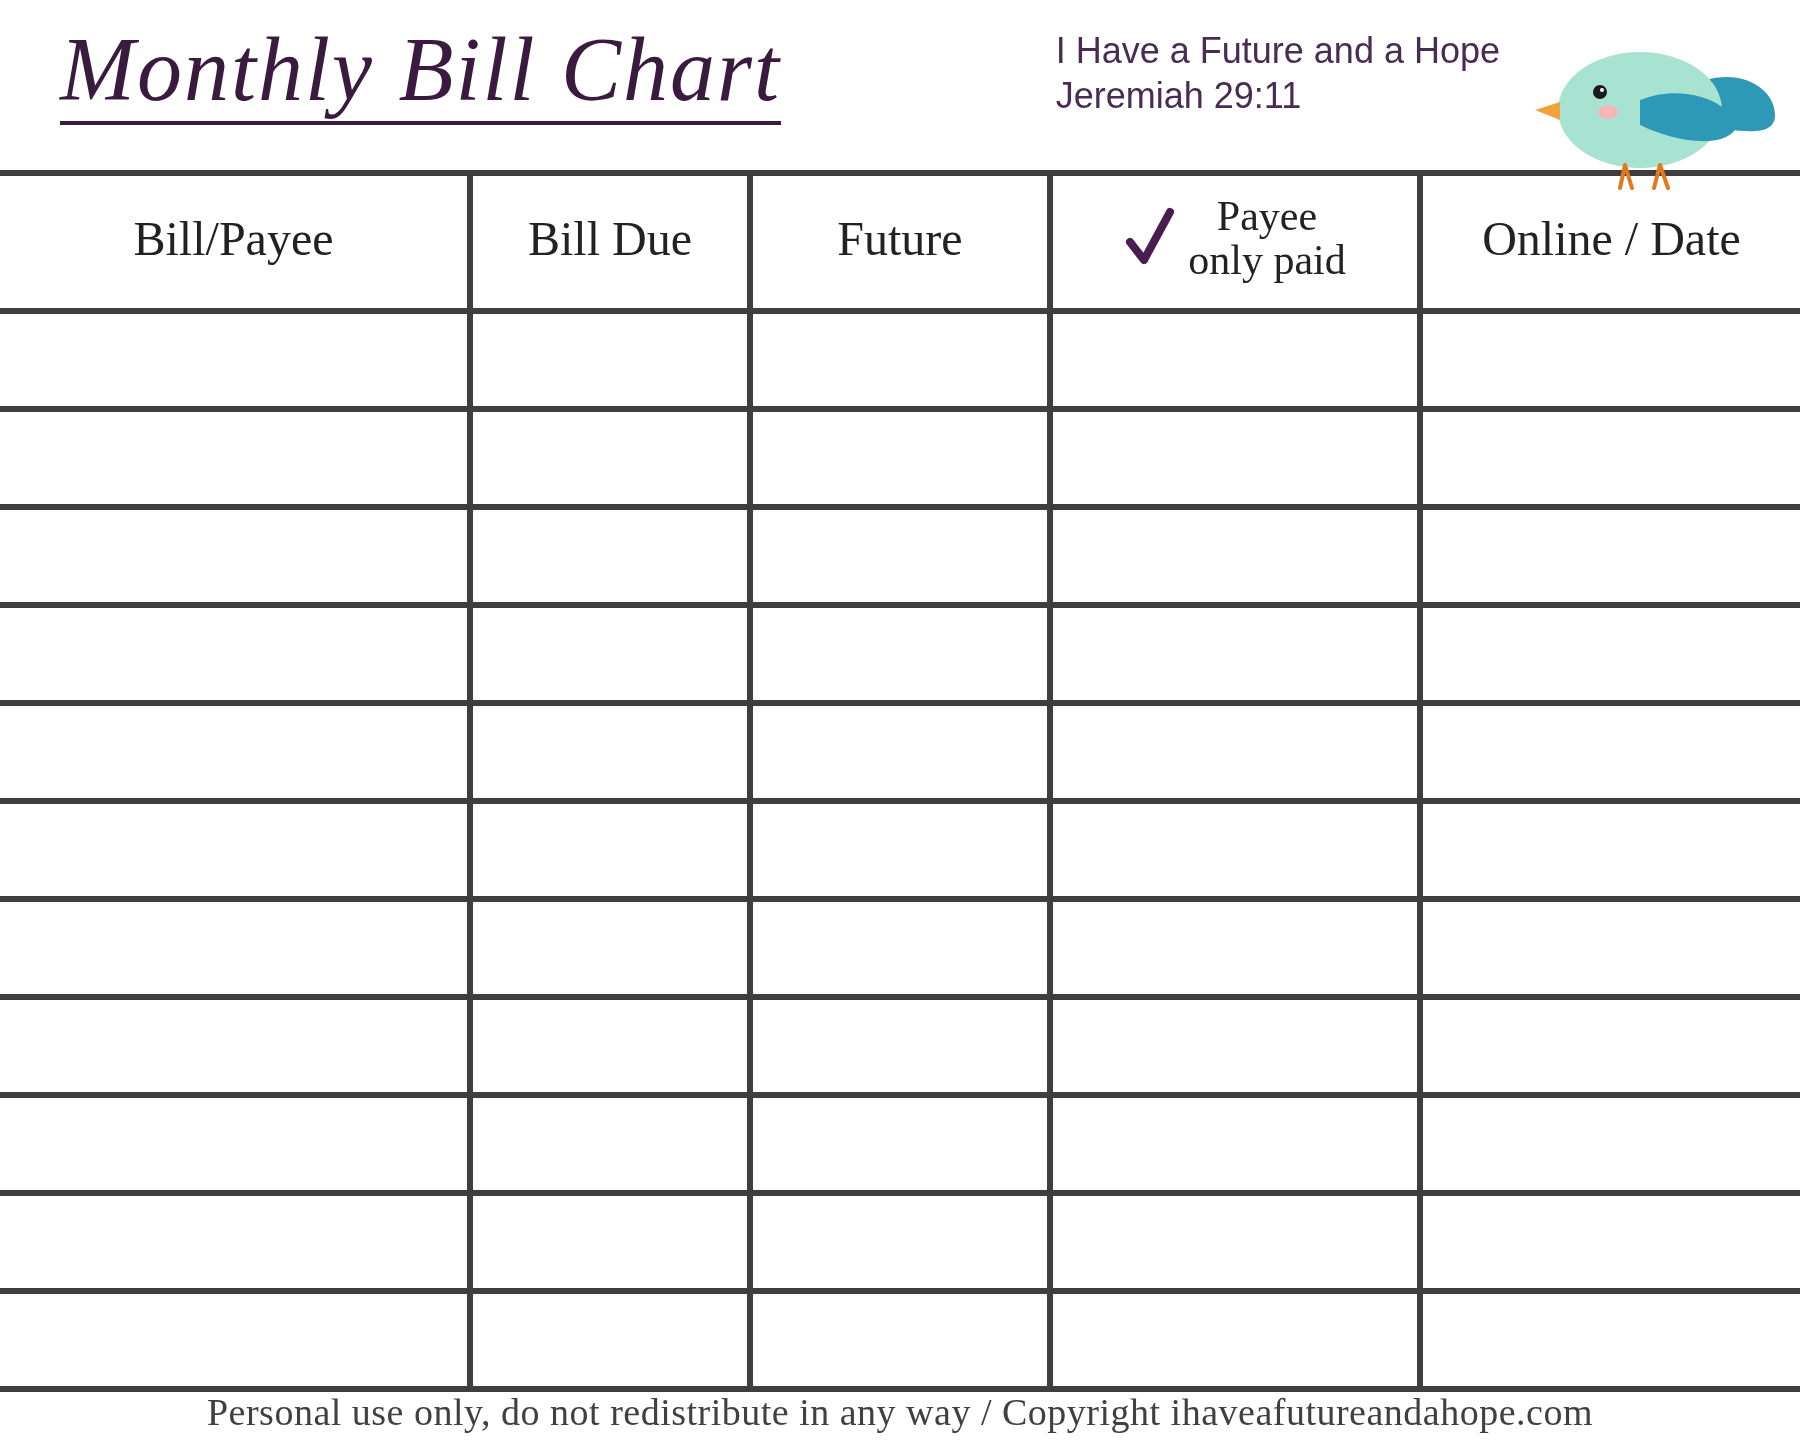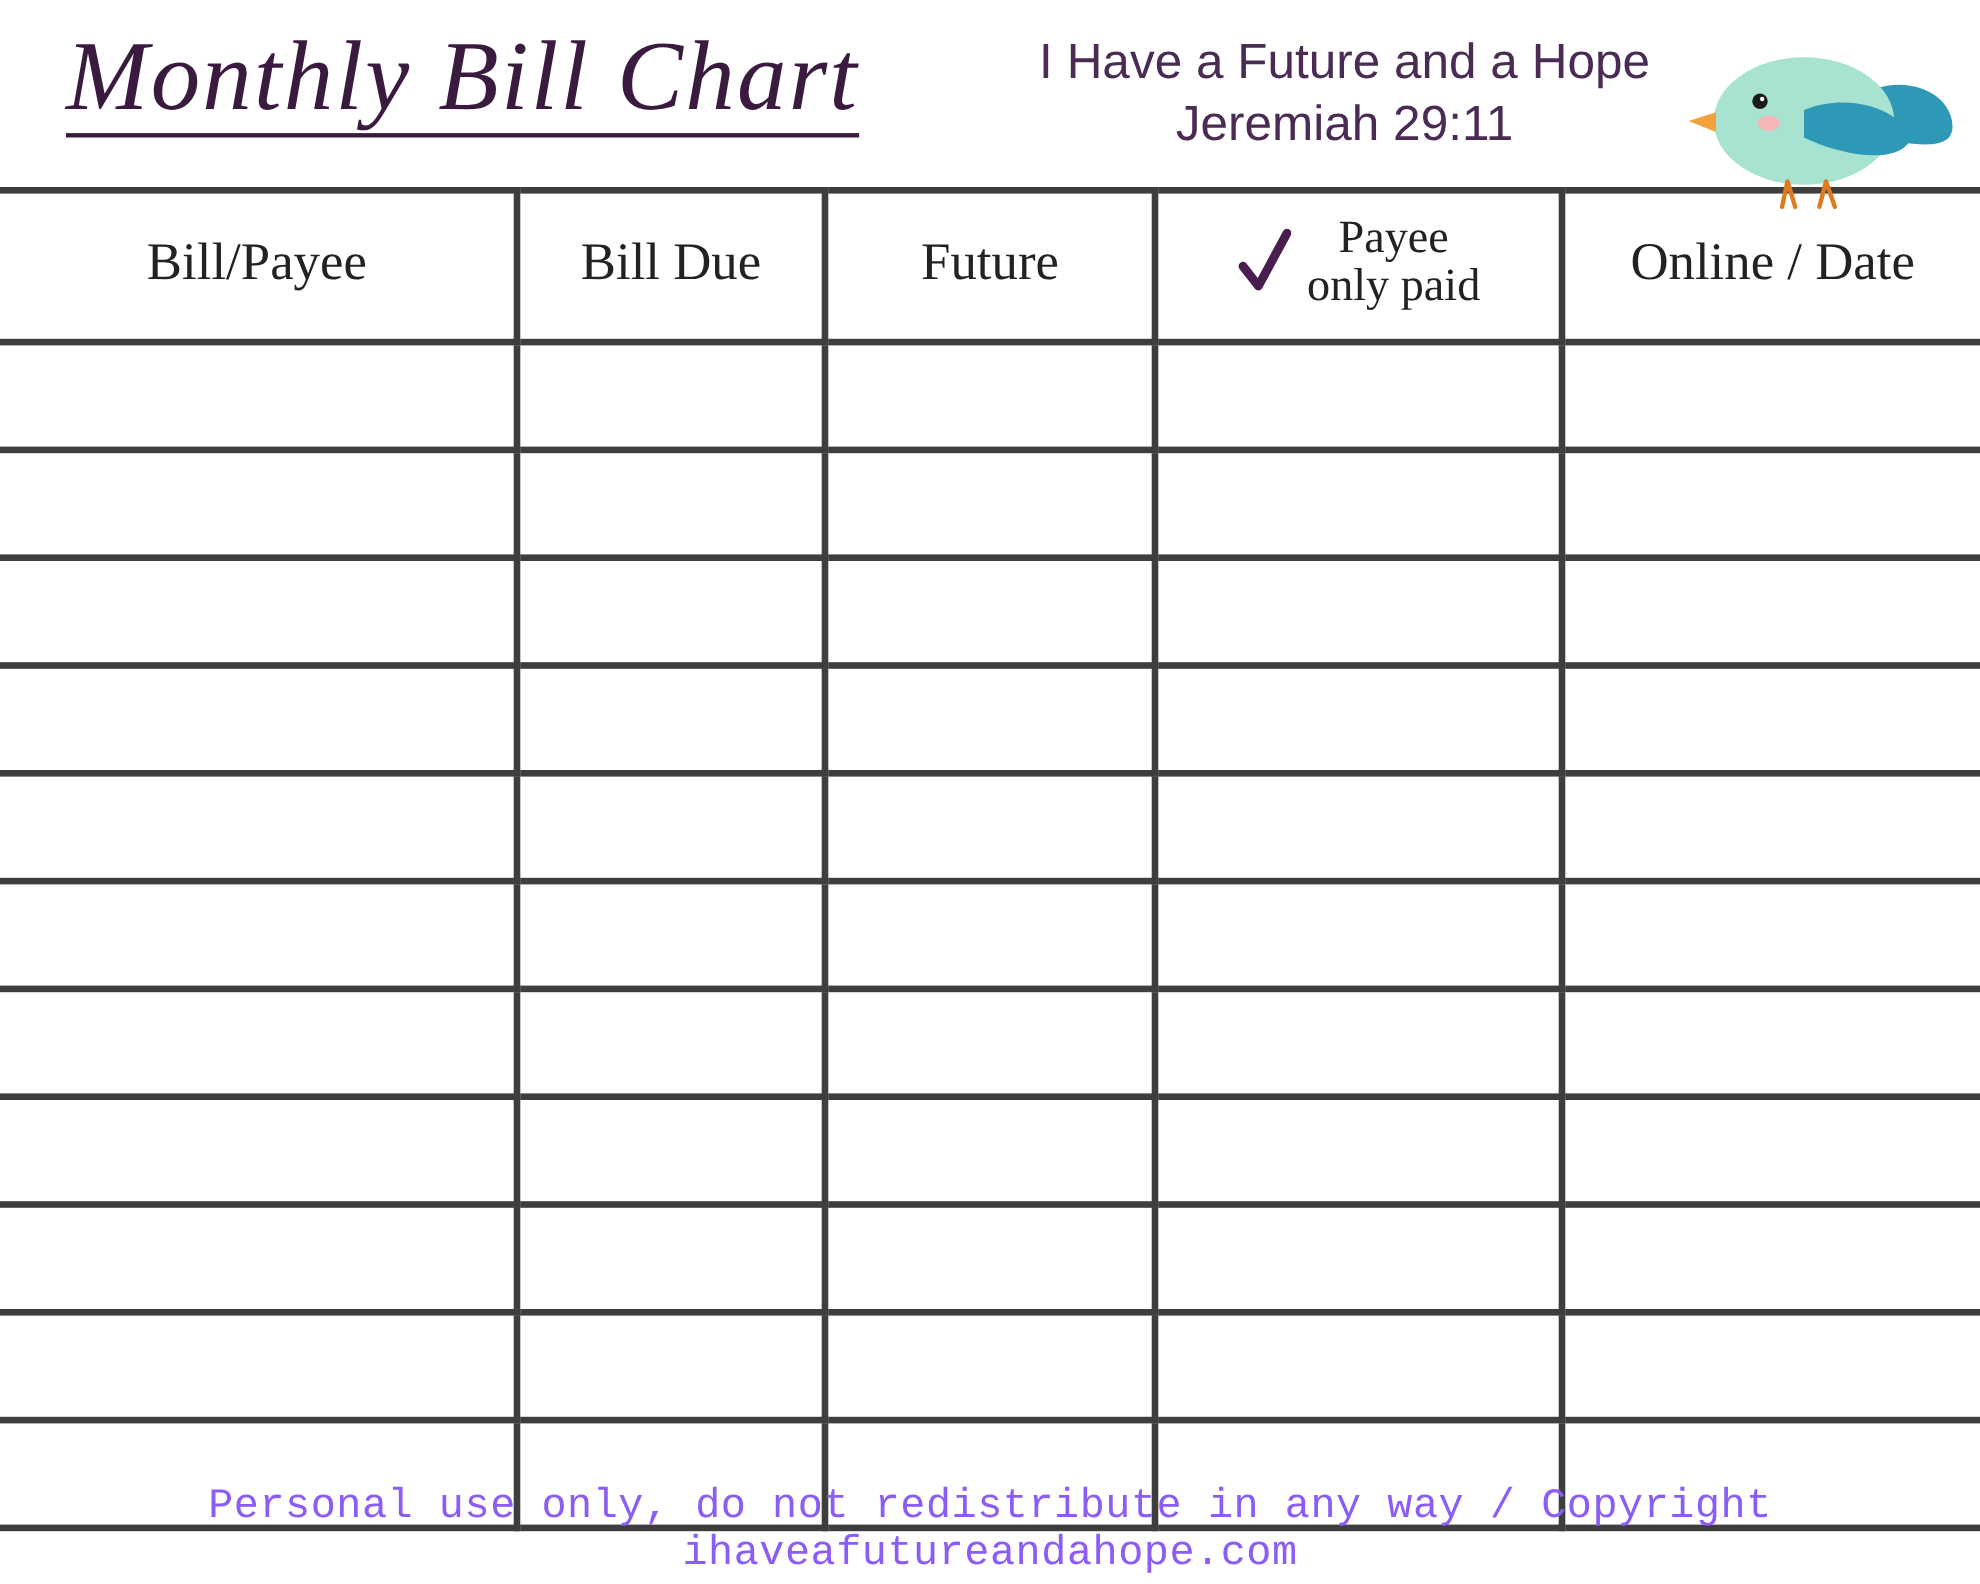--- a/index.html
+++ b/index.html
@@ -24,24 +24,24 @@
     letter-spacing: 2px;
     border-bottom: 4px solid #3a1b3f;
     display: inline-block;
     padding-bottom: 2px;
     line-height: 1.1;
   }
   .verse-block {
     position: absolute;
     right: 300px;
     top: 28px;
-    text-align: center;
+    text-align: left;
     color: #4a2b53;
     font-family: 'Trebuchet MS', 'Segoe UI', sans-serif;
-    font-size: 45px;
+    font-size: 36px;
     line-height: 1.25;
     font-weight: 300;
   }
   .bird {
     position: absolute;
     right: 20px;
     top: 30px;
     width: 250px;
     height: 160px;
   }
@@ -94,23 +94,23 @@
   .check-hdr .lbl {
     font-size: 42px;
     text-align: center;
   }
   .footer {
     position: absolute;
     left: 0;
     bottom: 6px;
     width: 100%;
     text-align: center;
-    font-family: Liberation Mono, monospace;
+    font-family: Liberation Serif, serif;
     font-size: 38px;
-    color: #8b5cf6;
+    color: #404040;
     letter-spacing: 0.5px;
   }
 </style>
 </head>
 <body>
 
 <div class="page">
 
   <div class="header">
     <span class="title">Monthly Bill Chart</span>

